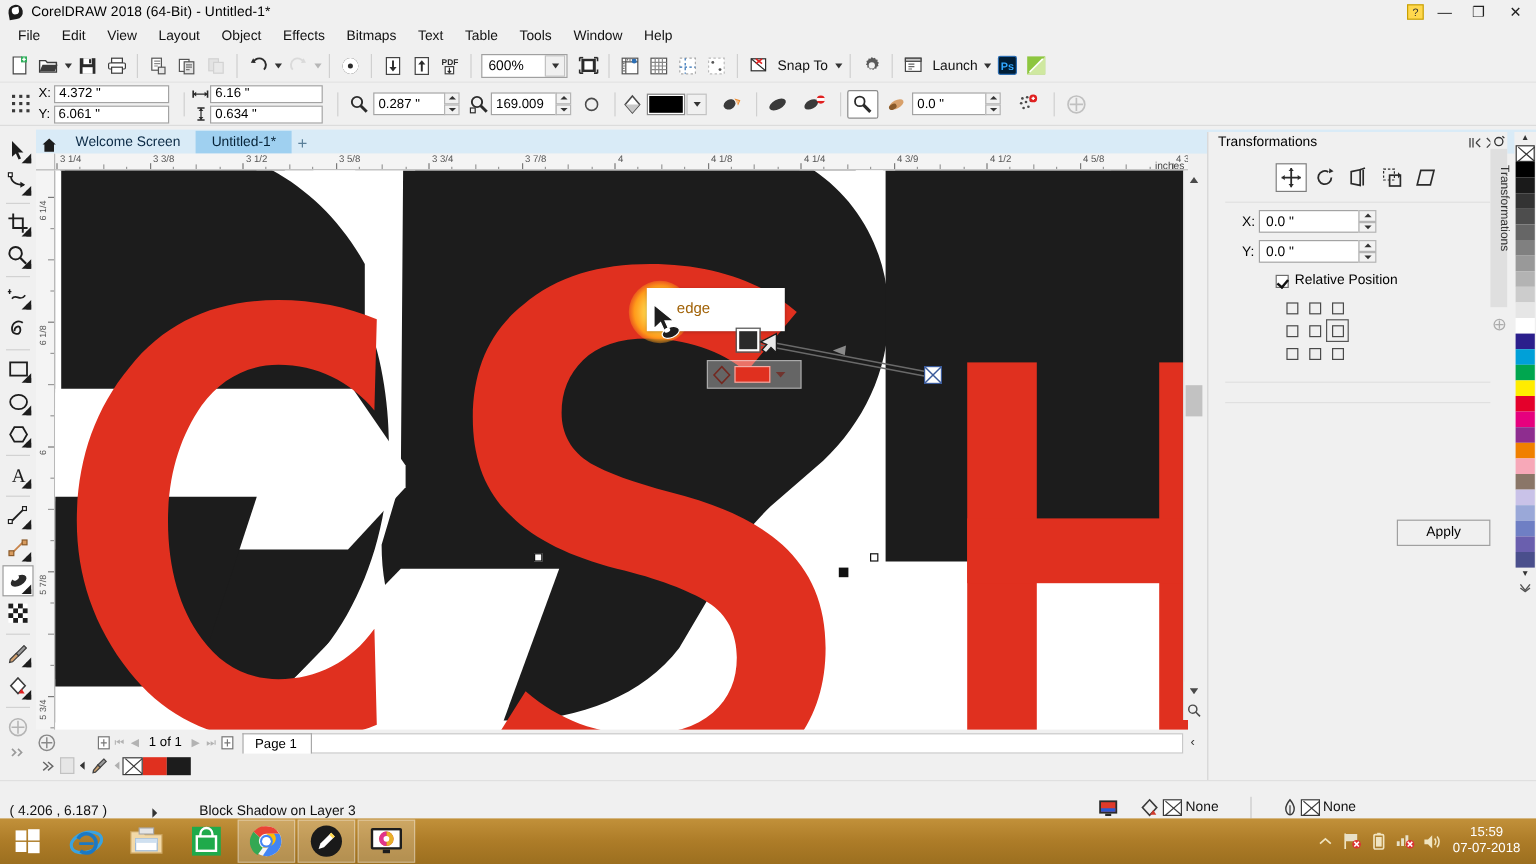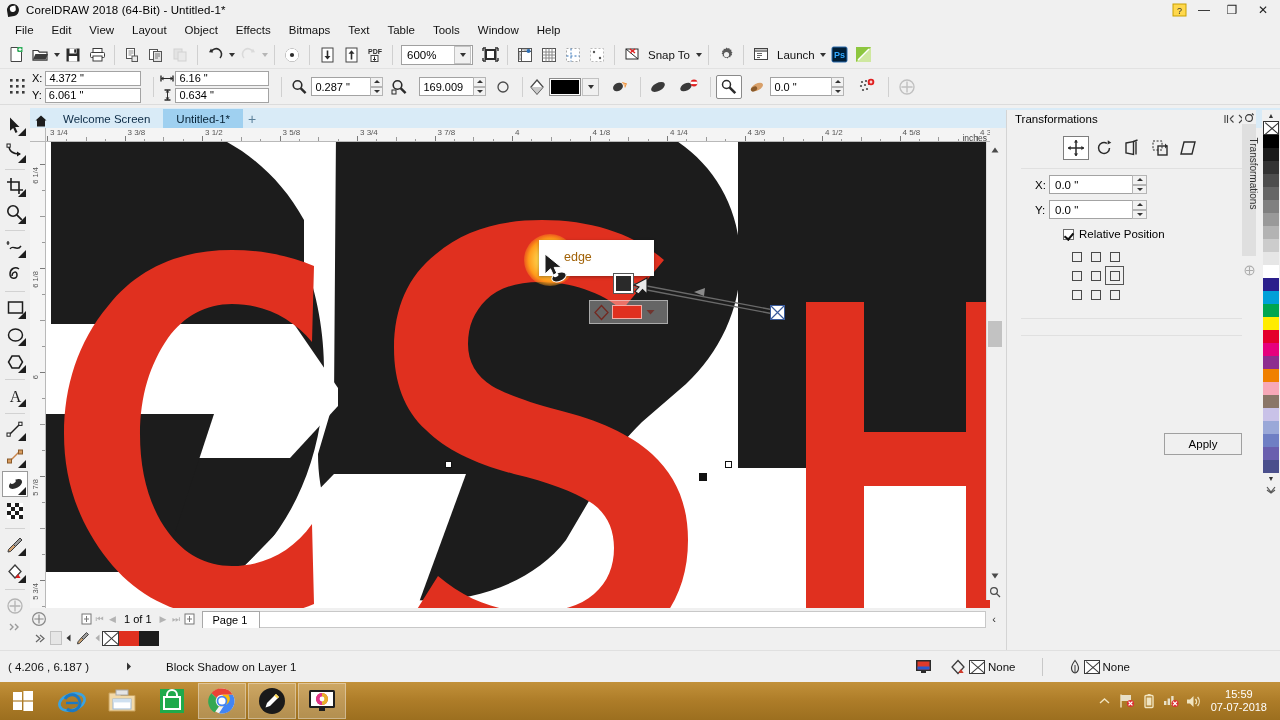--- a/index.html
+++ b/index.html
@@ -205,21 +205,21 @@
   .pal-x:before, .pal-x:after {
     content:''; position:absolute; left:-1px; top:6px; width:19px; height:1px; background:#3a3a3a;
   }
   .pal-x:before { transform:rotate(42deg); }
   .pal-x:after { transform:rotate(-42deg); }
   .pal-sw { width:20px; height:15px; }
 
   
   .statusbar {
     position:absolute; left:0; top:650px; width:1280px; height:32px;
-    background:#f0f0f0; display:flex; align-items:center;
+    background:#f0f0f0; display:flex; align-items:flex-end;
     border-top:1px solid #e0e0e0;
   }
   .coords { font-size:11.5px; color:#111; padding-left:8px; width:120px; }
   .st-obj { font-size:11.5px; color:#111; }
   .none-x {
     width:16px; height:14px; background:#fff; border:1px solid #3a3a3a; position:relative; margin:0 3px;
   }
   .none-x:before, .none-x:after {
     content:''; position:absolute; left:-1px; top:6px; width:18px; height:1px; background:#3a3a3a;
   }
@@ -593,21 +593,21 @@
         <div class="up"></div>
         <div class="dn"></div>
       </div>
     <span style="margin-left:8px;display:flex">
       <svg width="18" height="16" viewBox="0 0 18 16">
           <circle cx="6.5" cy="6" r="4.3" fill="none" stroke="#2b2b2b" stroke-width="1.6"></circle>
           <path d="M9.6 9.2l5 5" stroke="#2b2b2b" stroke-width="2.4"></path>
           <rect x="1" y="11" width="4" height="4" fill="none" stroke="#2b2b2b"></rect>
         </svg>
     </span>
-    <div class="field" style="width:55px;height:19px;margin-left:10px">169.009</div>
+    <div class="field" style="width:55px;height:19px;margin-left:0">169.009</div>
     <div class="spin" style="height:19px">
         <div class="up"></div>
         <div class="dn"></div>
       </div>
     <span style="margin-left:10px;display:flex">
       <svg width="14" height="14" viewBox="0 0 14 14">
           <circle cx="7" cy="7" r="5" fill="none" stroke="#4a4a4a" stroke-width="1.3"></circle>
         </svg>
     </span>
     <div class="tsep" style="margin-left:12px"></div>
@@ -1422,21 +1422,21 @@
     </div>
   </div>
 
   <div class="statusbar">
     <div class="coords">( 4.206 , 6.187 )</div>
     <div style="width:18px;display:flex;justify-content:center">
       <svg width="6" height="9" viewBox="0 0 6 9">
           <path d="M1 0.5L5 4.5L1 8.5z" fill="#333"></path>
         </svg>
     </div>
-    <div class="st-obj" style="margin-left:28px">Block Shadow on Layer 1</div>
+    <div class="st-obj" style="margin-left:28px">Block Shadow on Layer 3</div>
 
     <div style="margin-left:auto;display:flex;align-items:center;padding-right:150px">
       <span style="display:flex;margin-right:18px">
         <svg width="17" height="15" viewBox="0 0 17 15">
             <rect x="1" y="1" width="15" height="11" fill="#2b2b2b"></rect>
             <rect x="2.5" y="2.5" width="12" height="8" fill="#e03a2a"></rect>
             <path d="M2.5 7.5h12v3h-12z" fill="#2a5ad0"></path>
             <rect x="6" y="12" width="5" height="2" fill="#2b2b2b"></rect>
           </svg>
       </span>

